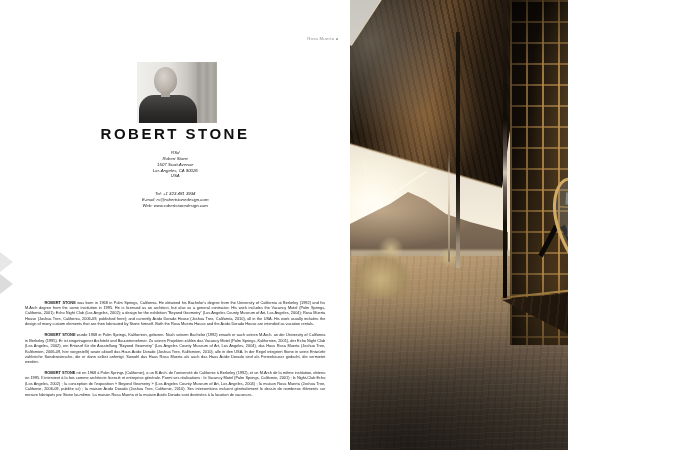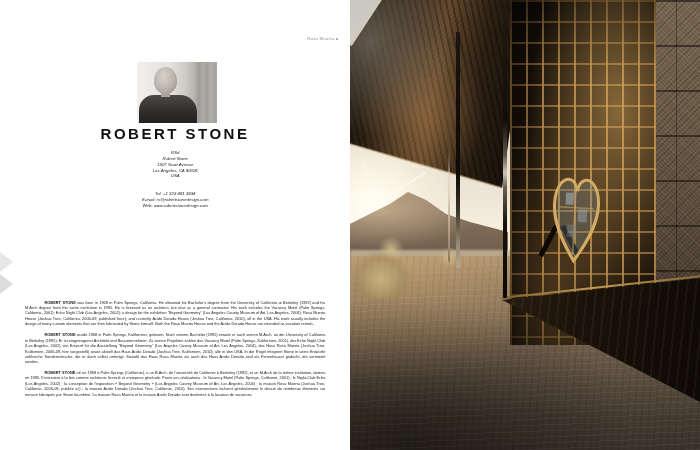--- a/index.html
+++ b/index.html
@@ -1,16 +1,16 @@
 <!DOCTYPE html>
 <html><head>
 <meta charset="utf-8">
 <style>
   html,body{margin:0;padding:0;background:#ffffff;}
-  .spread{position:relative;width:700px;height:450px;background:#ffffff;overflow:hidden;
+  .spread{position:relative;width:568px;height:450px;background:#ffffff;overflow:hidden;
           font-family:"Liberation Sans",sans-serif;}
   .abs{position:absolute;}
 
   
   .page-left{left:0;top:0;width:350px;height:450px;background:#ffffff;}
 
   .runhead{top:27px;right:12px;text-align:right;}
   .runhead-inner{display:inline-block;transform:scale(.72);transform-origin:100% 0;
                  font-size:6px;color:#8f8f8f;letter-spacing:.3px;white-space:nowrap;}
   .runhead-inner .arrow{color:#3a3a3a;font-size:5px;margin-left:3px;}

